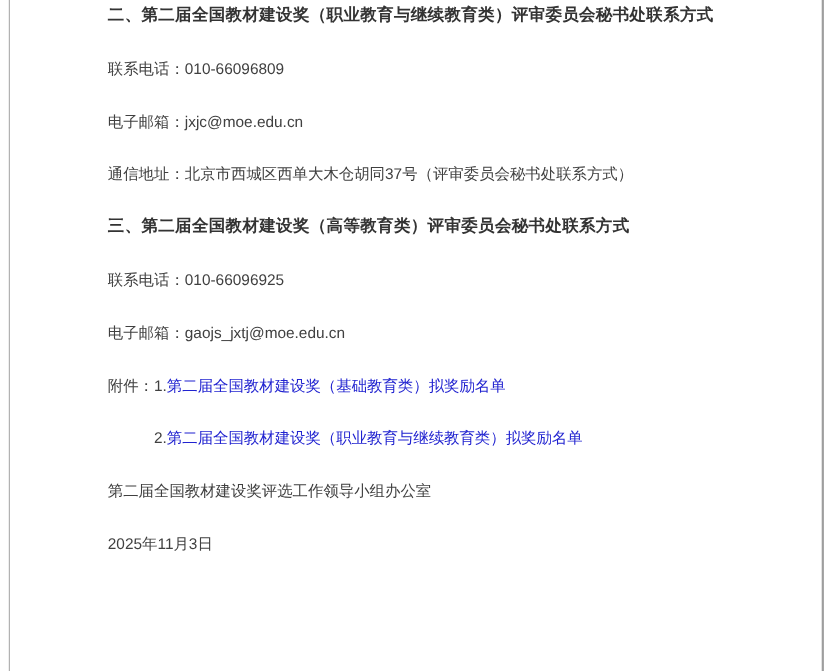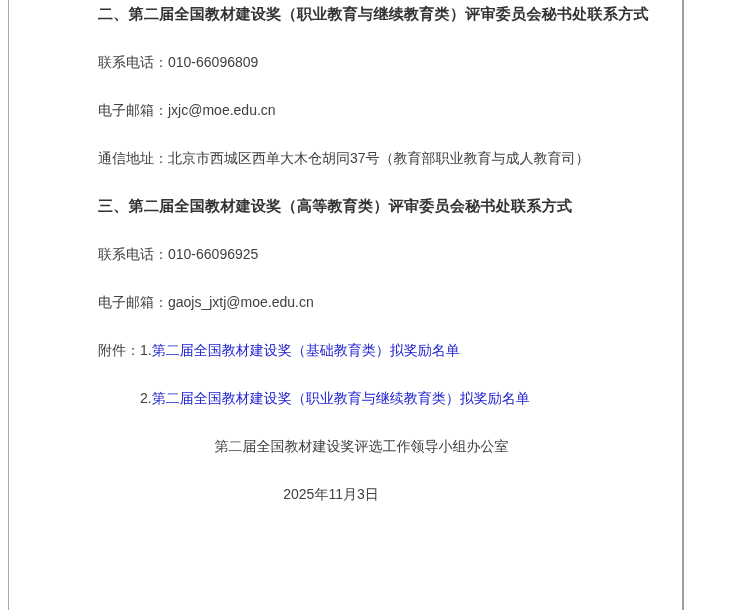--- a/index.html
+++ b/index.html
@@ -5,21 +5,21 @@
   * { margin: 0; padding: 0; box-sizing: border-box; }
   html, body { background: #ffffff; }
   body {
     width: 756px;
     height: 610px;
     font-family: "Liberation Sans", "DejaVu Sans", sans-serif;
     overflow: hidden;
   }
   .page {
     margin-left: 8px;
-    width: 676px;
+    width: 741px;
     height: 610px;
     border-left: 1px solid #aaaaaa;
     border-right: 2px solid #9e9e9e;
     background: #ffffff;
     padding: 2px 0 0 89px;
   }
   .line {
     height: 24px;
     line-height: 24px;
     margin-bottom: 24px;
@@ -34,38 +34,38 @@
     letter-spacing: 0.3px;
   }
   .attach-indent { padding-left: 42px; }
   .doc-link {
     color: #2123d0;
     text-decoration: none;
     cursor: pointer;
   }
   .num { color: #404040; }
   .sig-line {
-    text-align: center;
+    text-align: left;
     padding-right: 122px; 
   }
   .sig-org { padding-right: 57px; }
   .sig-date { padding-right: 118px; }
 </style>
 </head>
 <body>
 
 <div class="page">
 
   <div class="line heading">二、第二届全国教材建设奖（职业教育与继续教育类）评审委员会秘书处联系方式</div>
 
   <div class="line">联系电话：010-66096809</div>
 
   <div class="line">电子邮箱：jxjc@moe.edu.cn</div>
 
-  <div class="line">通信地址：北京市西城区西单大木仓胡同37号（教育部职业教育与成人教育司）</div>
+  <div class="line">通信地址：北京市西城区西单大木仓胡同37号（评审委员会秘书处联系方式）</div>
 
   <div class="line heading">三、第二届全国教材建设奖（高等教育类）评审委员会秘书处联系方式</div>
 
   <div class="line">联系电话：010-66096925</div>
 
   <div class="line">电子邮箱：gaojs_jxtj@moe.edu.cn</div>
 
 
   <div class="line">
     <span>附件：</span><span class="num">1.</span><a class="doc-link">第二届全国教材建设奖（基础教育类）拟奖励名单</a>

